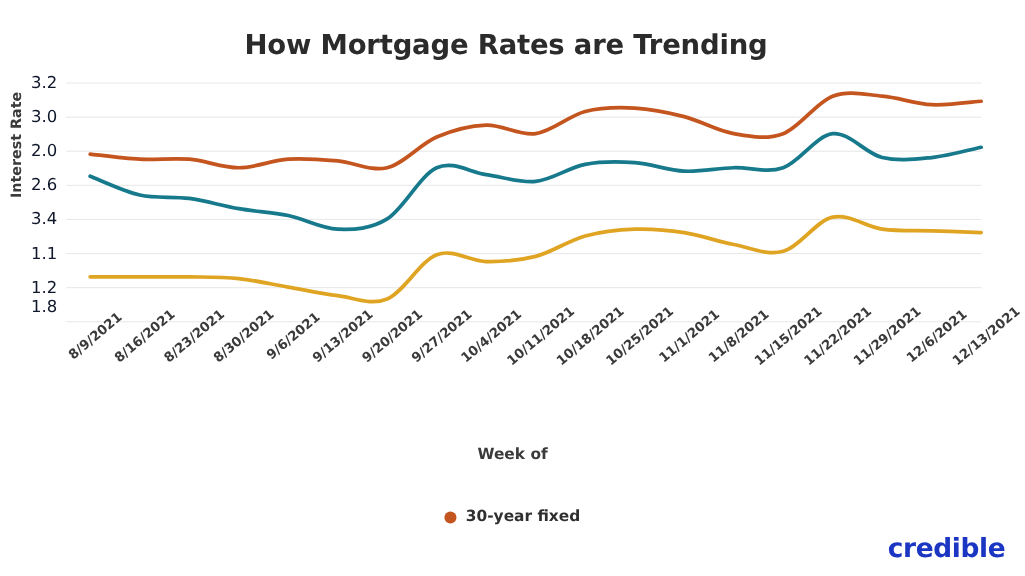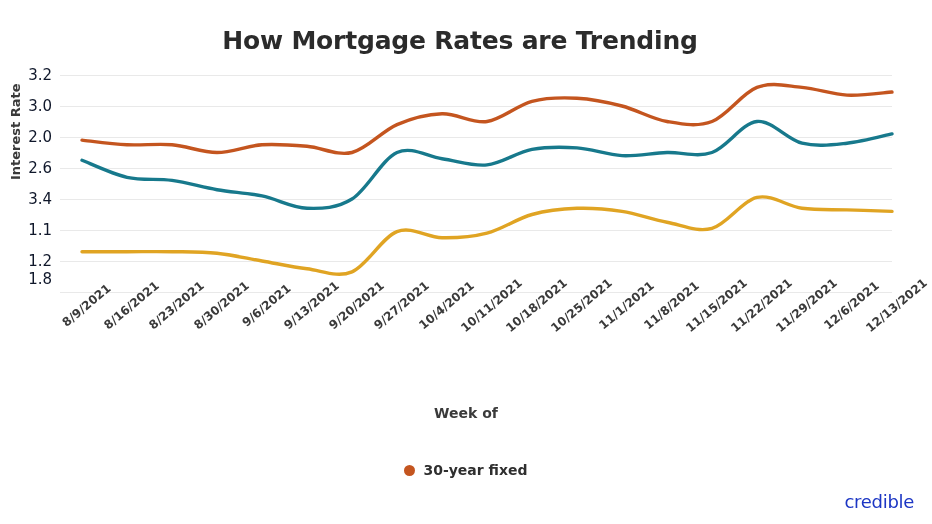--- a/index.html
+++ b/index.html
@@ -45,21 +45,21 @@
   .legend{
     position:absolute;left:0;top:430px;width:932px;
     display:flex;justify-content:center;align-items:center;gap:26px;margin-top:32px;
   }
   .legend-item{display:flex;align-items:center;gap:8px;}
   .legend-dot{width:11px;height:11px;border-radius:50%;display:inline-block;}
   .legend-label{font-size:14px;font-weight:bold;color:#2f2f2f;}
 
   .brand-logo{
     position:absolute;right:18px;bottom:12px;
-    font-size:18px;font-weight:normal;color:#1c36c4;letter-spacing:-0.3px;margin-left:44px;
+    font-size:24px;font-weight:bold;color:#1c36c4;letter-spacing:-0.3px;margin-left:44px;
   }
 </style>
 </head>
 <body>
 
 <div id="chart-root">
 
   <div class="chart-title">How Mortgage Rates are Trending</div>
 
   <div class="y-axis-title">Interest Rate</div>

